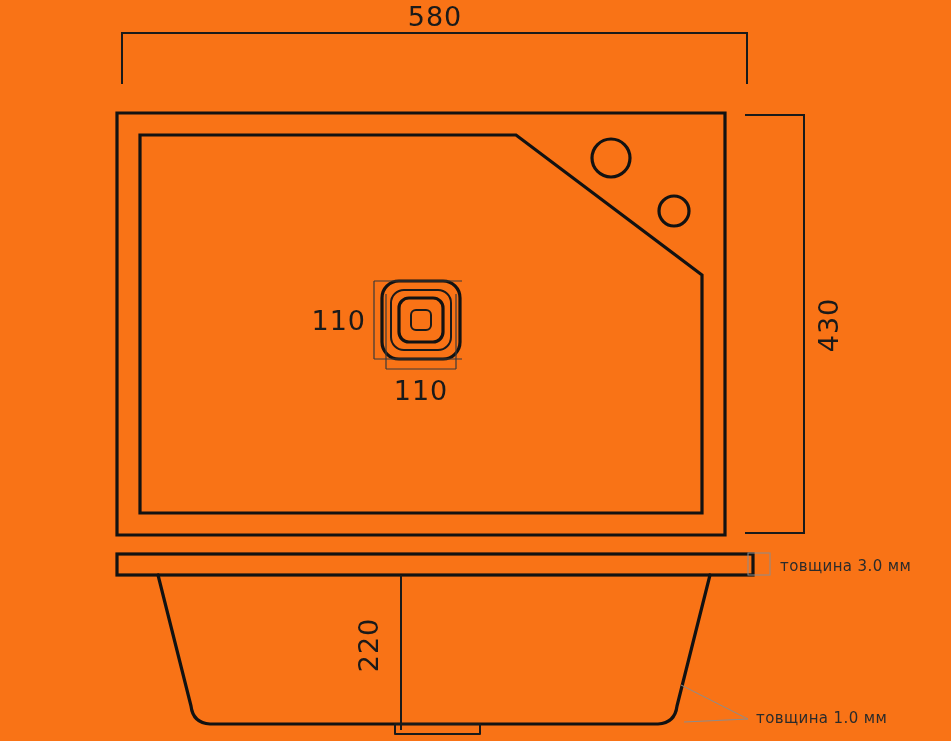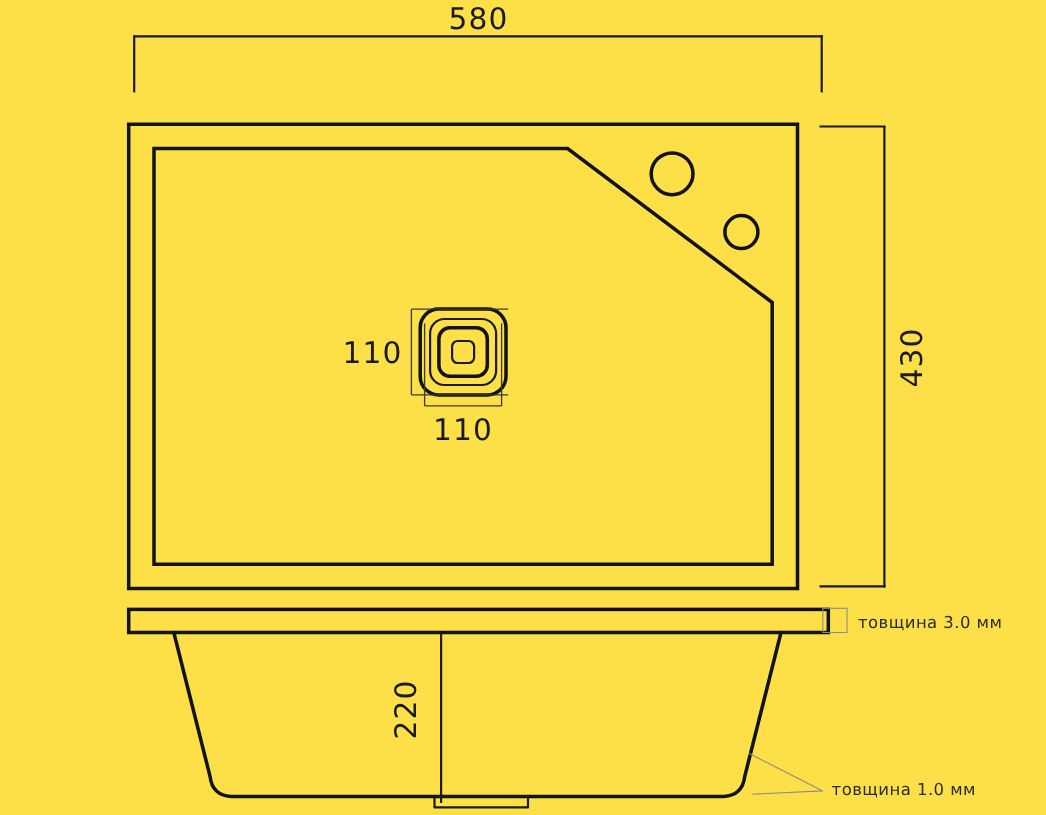--- a/index.html
+++ b/index.html
@@ -7,21 +7,21 @@
     padding: 0;
     background: #ffffff;
   }
   body {
     font-family: "DejaVu Sans", sans-serif;
   }
   #drawing-root {
     position: relative;
     width: 951px;
     height: 741px;
-    background: #fde047;
+    background: #f97316;
     overflow: hidden;
   }
   #drawing-svg {
     position: absolute;
     left: 0;
     top: 0;
     width: 951px;
     height: 741px;
     display: block;
   }

